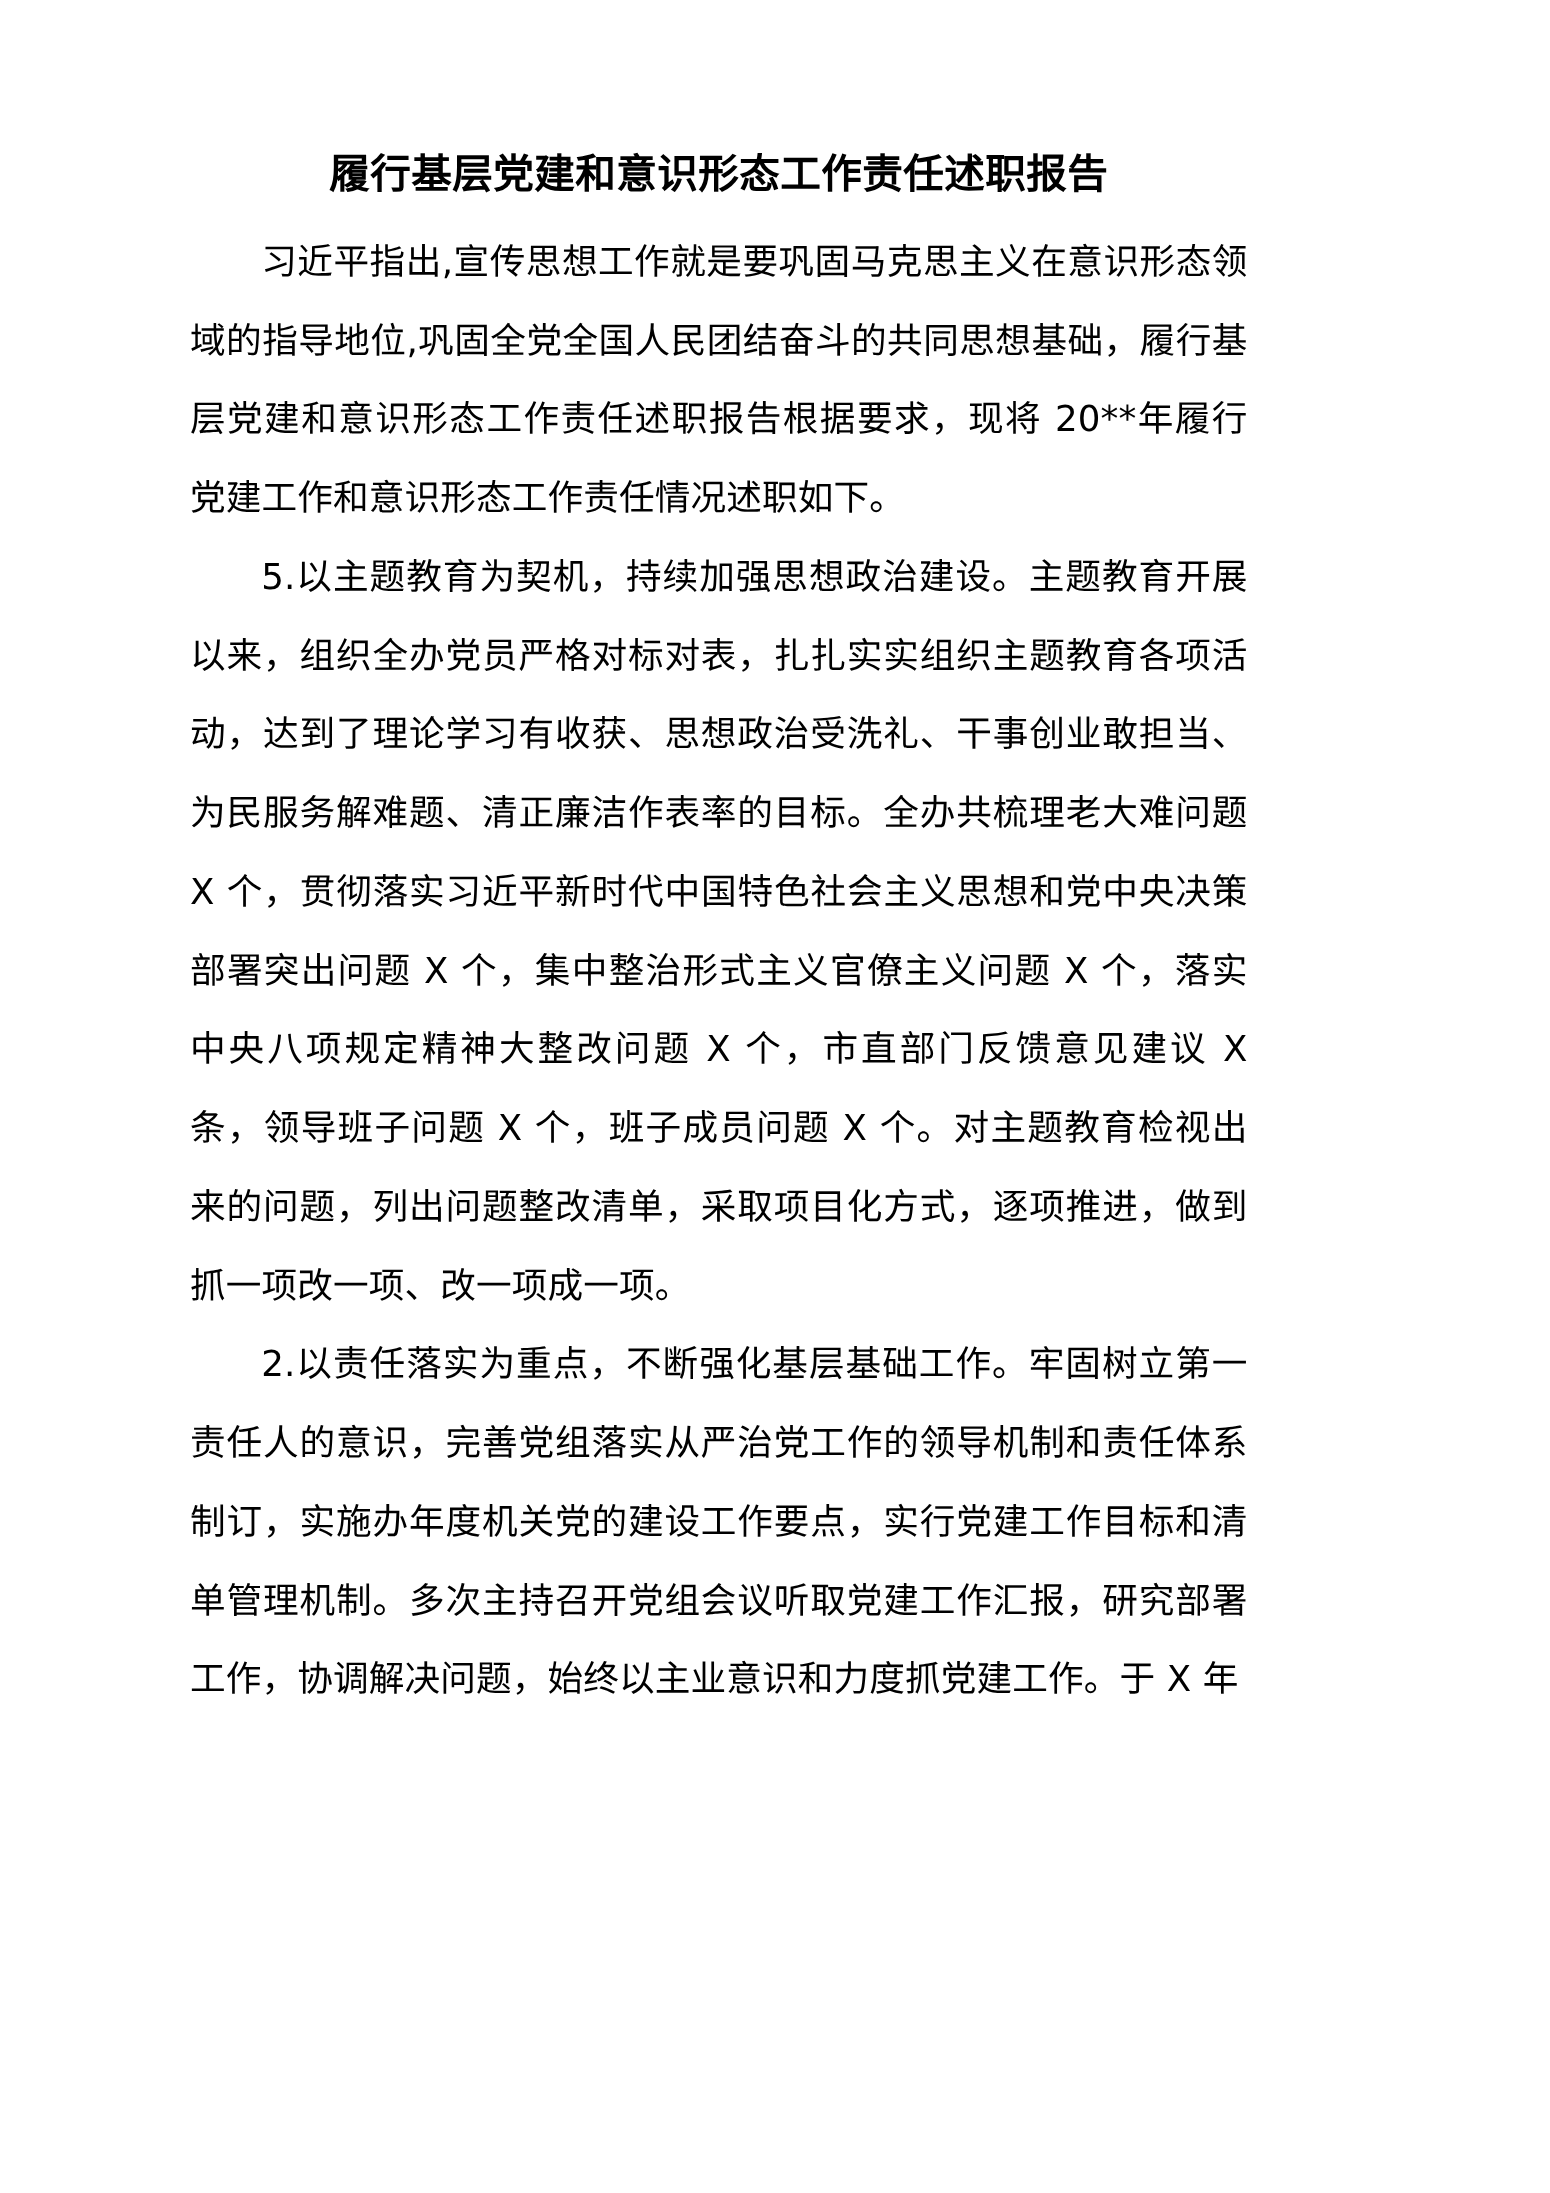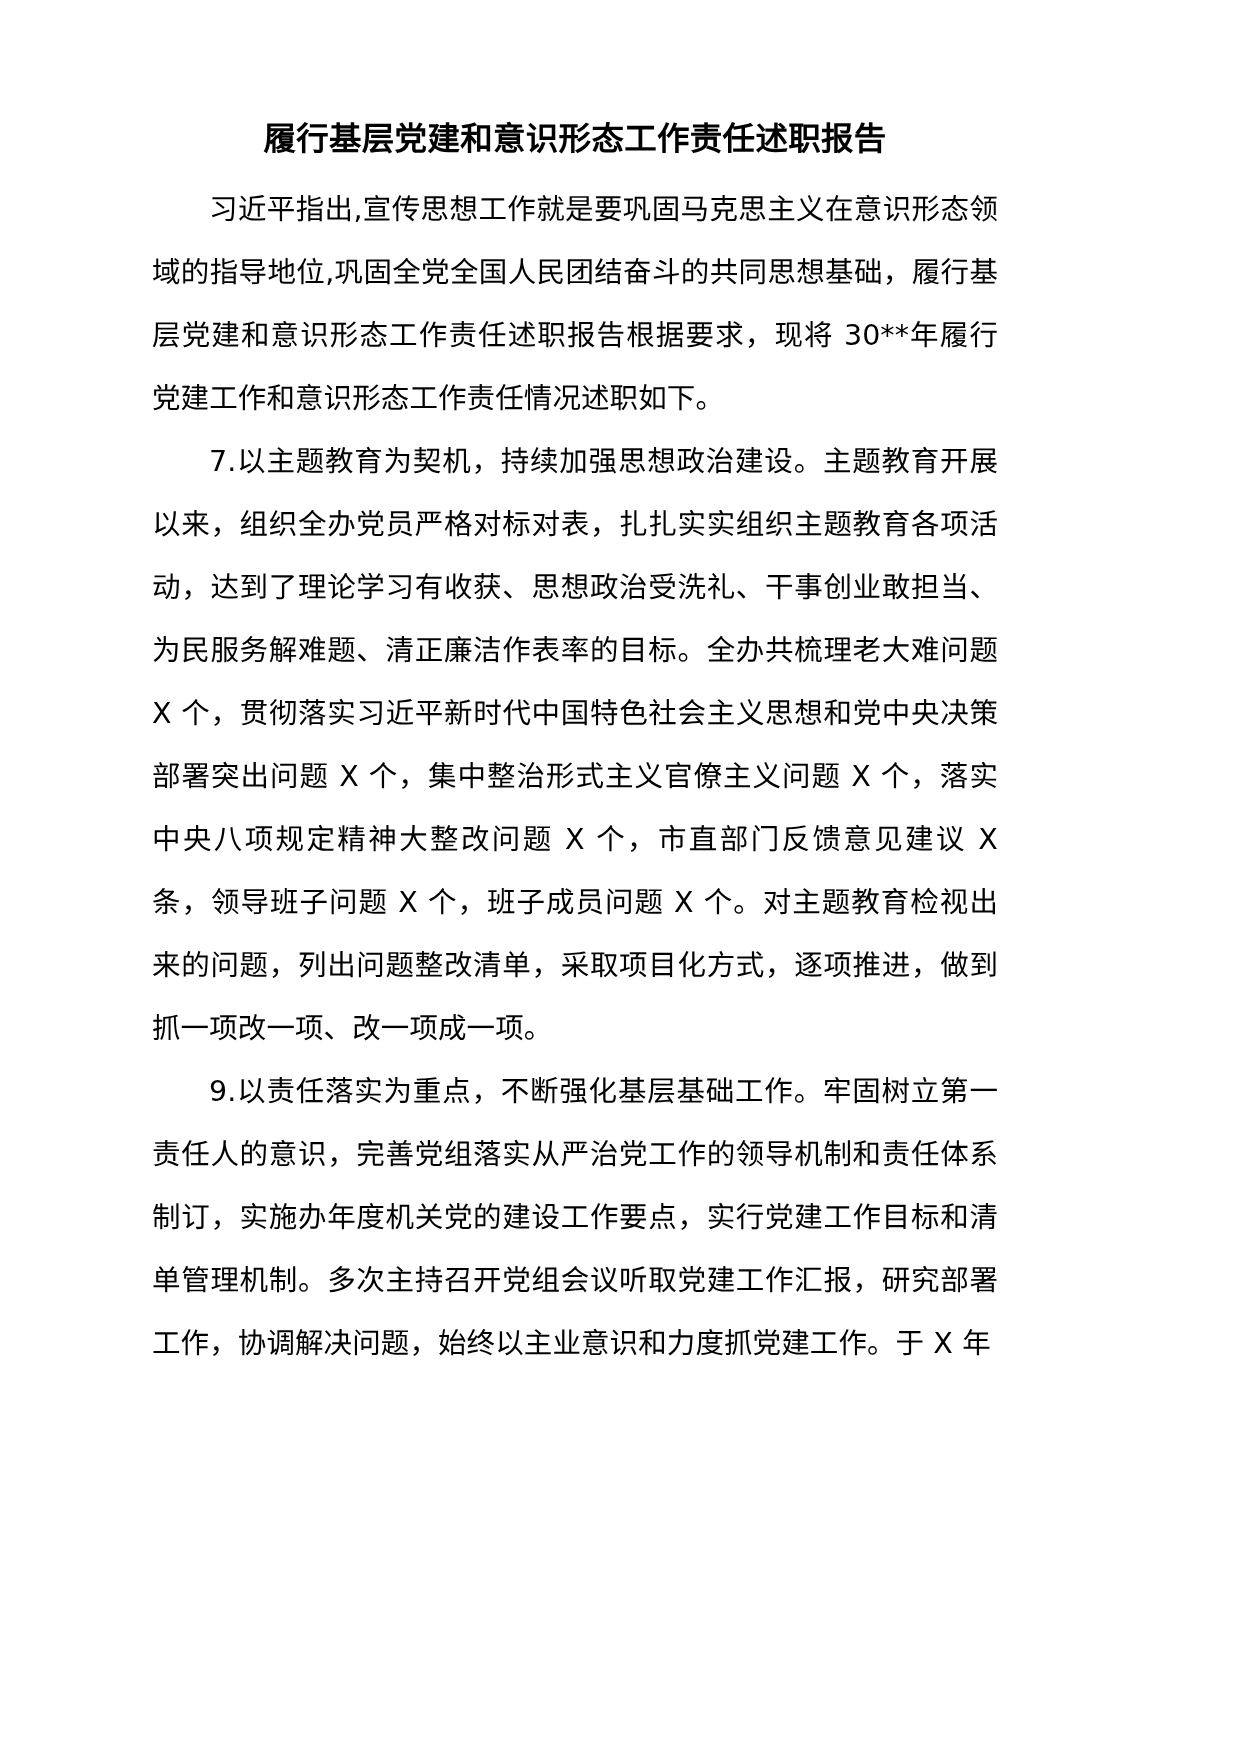--- a/index.html
+++ b/index.html
@@ -63,22 +63,22 @@
   }
 </style>
 </head>
 <body>
 
 <div class="page">
   <div class="page-body">
 
     <h1 class="doc-title">履行基层党建和意识形态工作责任述职报告</h1>
 
-    <p class="para">习近平指出,宣传思想工作就是要巩固马克思主义在意识形态领域的指导地位,巩固全党全国人民团结奋斗的共同思想基础，履行基层党建和意识形态工作责任述职报告根据要求，现将 30**年履行党建工作和意识形态工作责任情况述职如下。</p>
+    <p class="para">习近平指出,宣传思想工作就是要巩固马克思主义在意识形态领域的指导地位,巩固全党全国人民团结奋斗的共同思想基础，履行基层党建和意识形态工作责任述职报告根据要求，现将 20**年履行党建工作和意识形态工作责任情况述职如下。</p>
 
 
 
-    <p class="para">7.以主题教育为契机，持续加强思想政治建设。主题教育开展以来，组织全办党员严格对标对表，扎扎实实组织主题教育各项活动，达到了理论学习有收获、思想政治受洗礼、干事创业敢担当、为民服务解难题、清正廉洁作表率的目标。全办共梳理老大难问题 X 个，贯彻落实习近平新时代中国特色社会主义思想和党中央决策部署突出问题 X 个，集中整治形式主义官僚主义问题 X 个，落实中央八项规定精神大整改问题 X 个，市直部门反馈意见建议 X 条，领导班子问题 X 个，班子成员问题 X 个。对主题教育检视出来的问题，列出问题整改清单，采取项目化方式，逐项推进，做到抓一项改一项、改一项成一项。</p>
+    <p class="para">5.以主题教育为契机，持续加强思想政治建设。主题教育开展以来，组织全办党员严格对标对表，扎扎实实组织主题教育各项活动，达到了理论学习有收获、思想政治受洗礼、干事创业敢担当、为民服务解难题、清正廉洁作表率的目标。全办共梳理老大难问题 X 个，贯彻落实习近平新时代中国特色社会主义思想和党中央决策部署突出问题 X 个，集中整治形式主义官僚主义问题 X 个，落实中央八项规定精神大整改问题 X 个，市直部门反馈意见建议 X 条，领导班子问题 X 个，班子成员问题 X 个。对主题教育检视出来的问题，列出问题整改清单，采取项目化方式，逐项推进，做到抓一项改一项、改一项成一项。</p>
 
-    <p class="para">9.以责任落实为重点，不断强化基层基础工作。牢固树立第一责任人的意识，完善党组落实从严治党工作的领导机制和责任体系制订，实施办年度机关党的建设工作要点，实行党建工作目标和清单管理机制。多次主持召开党组会议听取党建工作汇报，研究部署工作，协调解决问题，始终以主业意识和力度抓党建工作。于 X 年</p>
+    <p class="para">2.以责任落实为重点，不断强化基层基础工作。牢固树立第一责任人的意识，完善党组落实从严治党工作的领导机制和责任体系制订，实施办年度机关党的建设工作要点，实行党建工作目标和清单管理机制。多次主持召开党组会议听取党建工作汇报，研究部署工作，协调解决问题，始终以主业意识和力度抓党建工作。于 X 年</p>
 
   </div>
 </div>
 
 </body></html>

